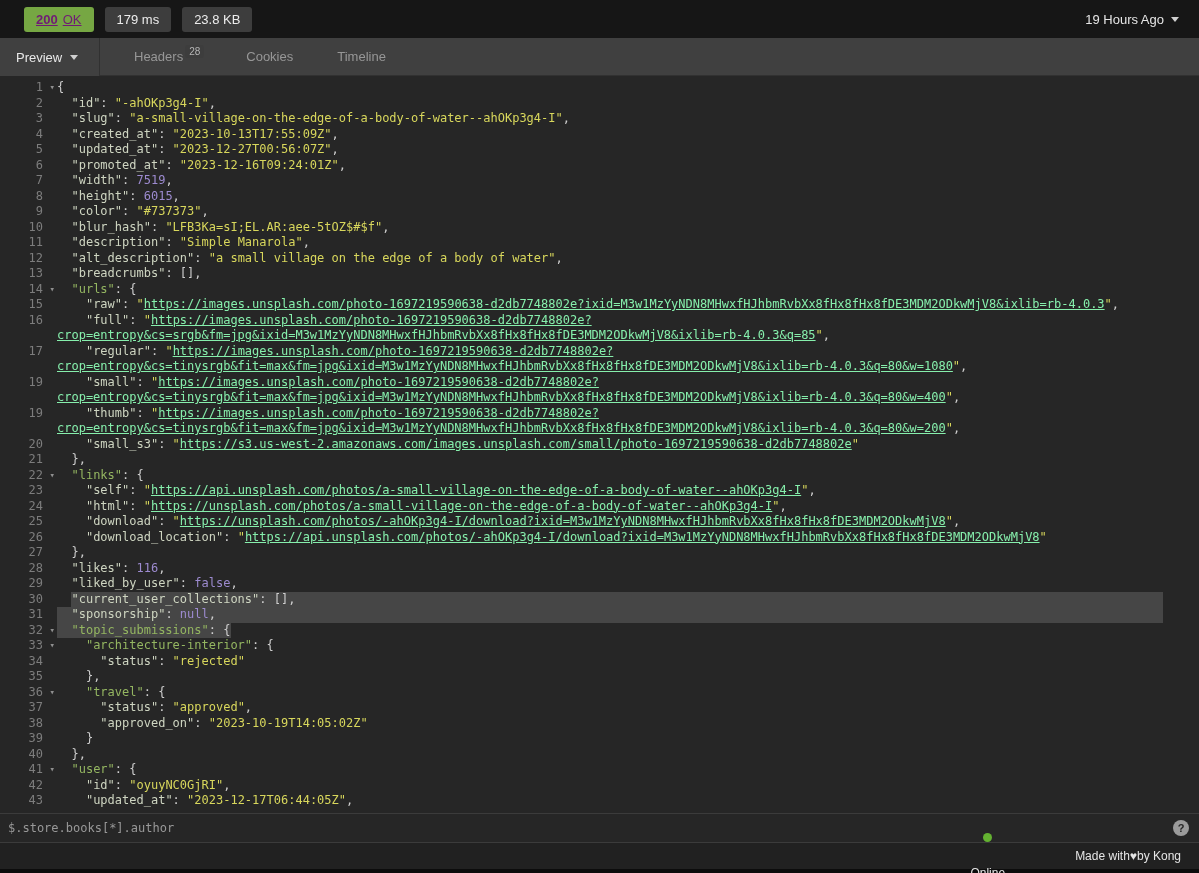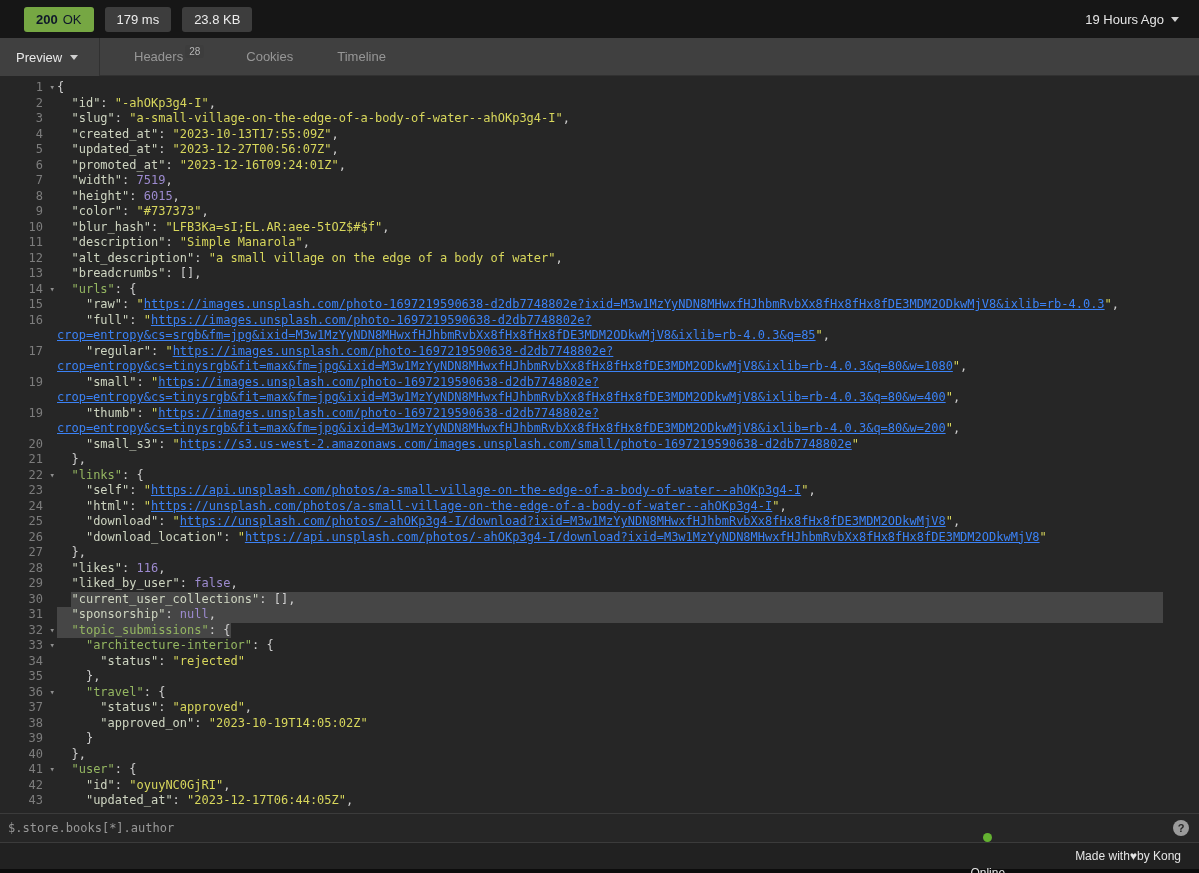--- a/index.html
+++ b/index.html
@@ -5,21 +5,21 @@
   * { box-sizing: border-box; margin: 0; padding: 0; }
   body {
     width: 1199px; height: 873px; overflow: hidden;
     background: #161616;
     font-family: "Liberation Sans", sans-serif;
   }
   
   .topbar { height: 38px; display: flex; align-items: center; padding: 0 20px 0 24px; background: #161616; }
   .badge { height: 25px; display: inline-flex; align-items: center; border-radius: 3px;
            padding: 0 12px; font-size: 13px; color: #ececec; background: #3d3d3d; margin-right: 11px; }
-  .badge.status { background: #76a743; color: #0f172a; }
+  .badge.status { background: #76a743; color: #701a75; text-decoration: underline; }
   .badge.status b { font-weight: bold; margin-right: 5px; }
   .spacer { flex: 1; }
   .history { display: flex; align-items: center; gap: 7px; color: #e5e5e5; font-size: 13px; cursor: pointer; }
   .caret { width: 0; height: 0; border-left: 4px solid transparent; border-right: 4px solid transparent;
            border-top: 5px solid #d0d0d0; display: inline-block; }
   
   .tabrow { height: 38px; display: flex; background: #404040; }
   .preview { width: 100px; display: flex; align-items: center; padding-left: 16px; gap: 8px;
              color: #e8e8e8; font-size: 13px; border-right: 1px solid #313131; cursor: pointer; }
   .tabstrip { flex: 1; display: flex; align-items: center; border-bottom: 1px solid #313131; padding-left: 12px; }
@@ -37,21 +37,21 @@
   .code span { position: relative; z-index: 1; }
   .hl { position: absolute; top: 0; bottom: 0; background: #464646; z-index: 0; }
   .hl-a { left: 14px; right: 0; }
   .hl-b { left: 0; right: 0; }
   .hl-c { left: 0; width: 174px; }
   .tk-p { color: #cfcfcf; }
   .tk-k { color: #ced5c1; }
   .tk-ok { color: #94b661; }
   .tk-s { color: #d8d75c; }
   .tk-n { color: #9d8bd0; }
-  .tk-u { color: #3b82f6; text-decoration: underline; cursor: pointer; margin-top: 20px; }
+  .tk-u { color: #86efac; text-decoration: underline; cursor: pointer; margin-top: 20px; }
   
   .filterbar { height: 30px; background: #262626; border-top: 1px solid #3b3b3b; border-bottom: 1px solid #3b3b3b;
                display: flex; align-items: center; padding: 0 10px 0 8px; gap: 10px; }
   .filter { flex: 1; background: transparent; border: none; outline: none; color: #c6c6c6;
             font-family: "DejaVu Sans Mono", monospace; font-size: 12px; }
   .filter::placeholder { color: #989898; opacity: 1; }
   .help { width: 16px; height: 16px; border-radius: 50%; background: #9b9b9b; color: #262626;
           font-size: 11px; font-weight: bold; display: flex; align-items: center; justify-content: center;
           cursor: pointer; flex: none; }
   

